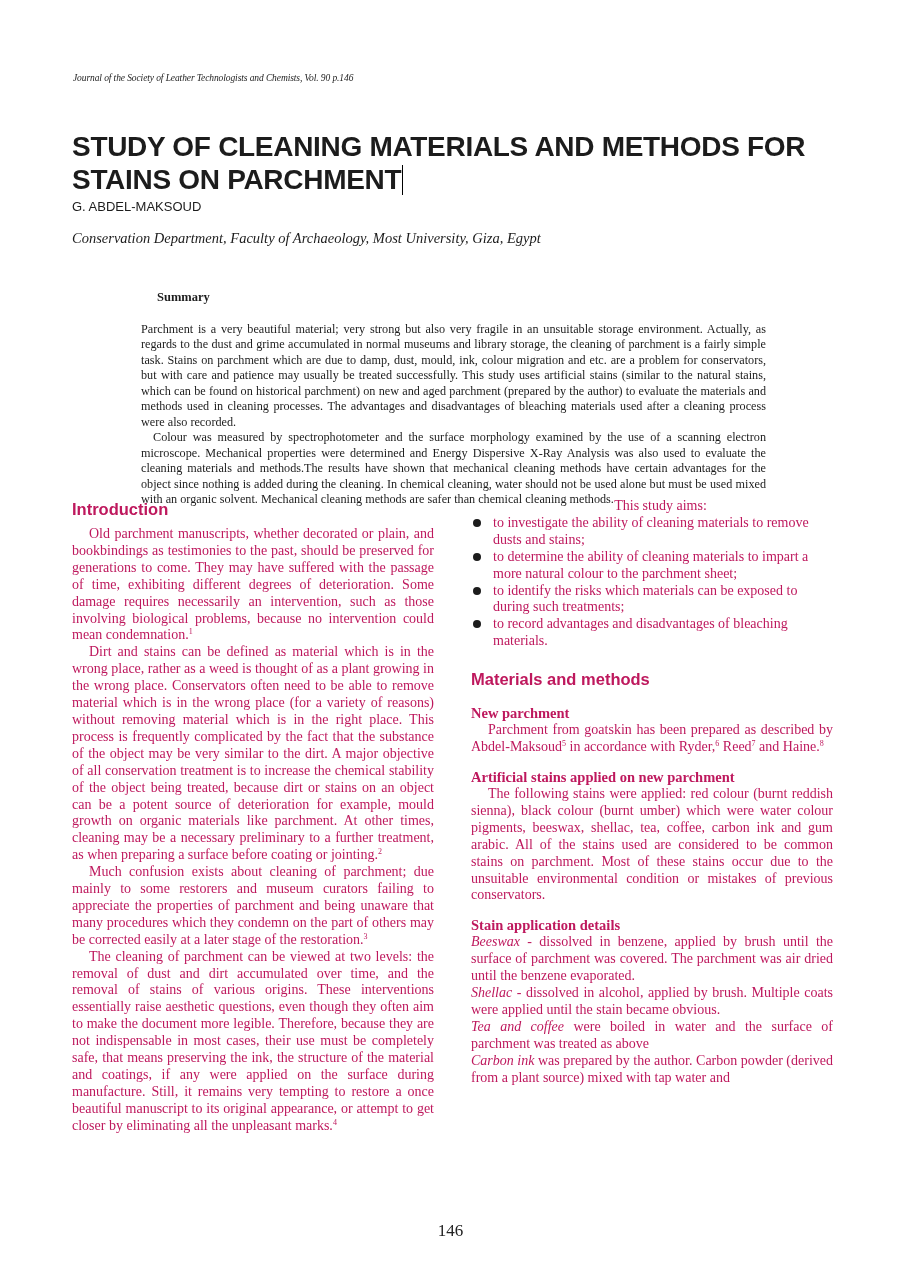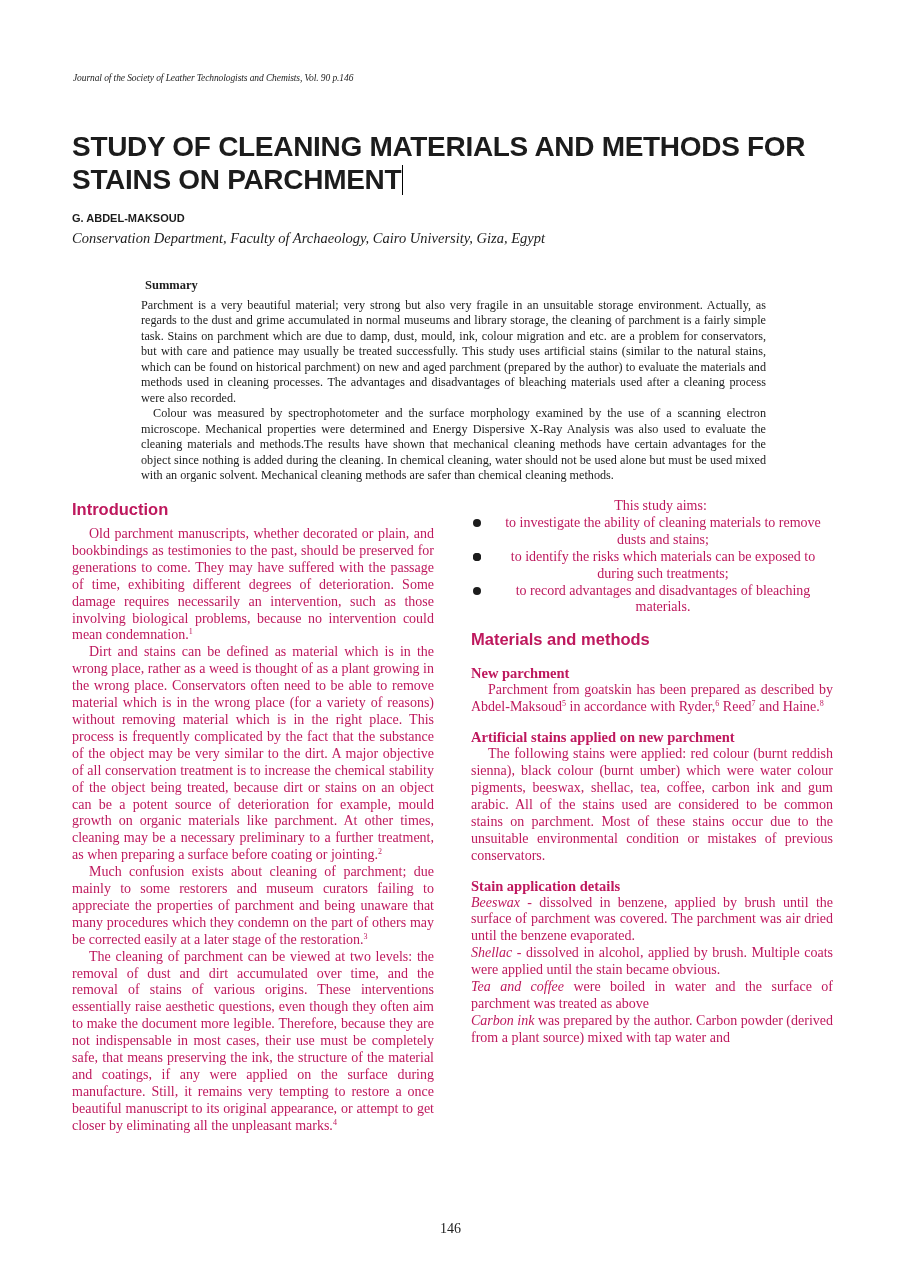--- a/index.html
+++ b/index.html
@@ -1,77 +1,77 @@
 <!DOCTYPE html>
 <html><head>
 <meta charset="utf-8">
 <style>
   html, body { margin: 0; padding: 0; background: #ffffff; }
   body { width: 901px; height: 1282px; position: relative; overflow: hidden; color: #1a1a1a; }
   .page { position: absolute; left: 0; top: 0; width: 901px; height: 1282px; }
   .running-head { position: absolute; left: 73px; top: 73px; font-family: "Liberation Serif", serif; font-style: italic; font-size: 9.5px; color: #222; letter-spacing: -0.1px; }
   .title { position: absolute; left: 72px; top: 130px; width: 780px; font-family: "Liberation Sans", sans-serif; font-weight: bold; font-size: 28px; line-height: 33px; color: #1c1c1c; letter-spacing: -0.3px; margin: 0; }
   .caret { display: inline-block; width: 1px; height: 30px; background: #000; vertical-align: -6px; margin-left: 1px; }
-  .author { position: absolute; left: 72px; top: 212px; font-family: "Liberation Sans", sans-serif; font-weight: bold; font-size: 11px; color: #1c1c1c; }
+  .author { position: absolute; left: 72px; top: 199px; font-family: "Liberation Sans", sans-serif; font-weight: normal; font-size: 13px; color: #1c1c1c; }
   .affil { position: absolute; left: 72px; top: 230px; font-family: "Liberation Serif", serif; font-style: italic; font-size: 14.5px; color: #1c1c1c; }
   .summary { position: absolute; left: 141px; top: 274px; width: 625px; font-family: "Liberation Serif", serif; font-size: 12.2px; line-height: 15.5px; text-align: justify; color: #1c1c1c; }
-  .summary h3 { margin: 4px; font-size: 12.5px; font-weight: bold; line-height: 15.5px; }
+  .summary h3 { margin: 16px; font-size: 12.5px; font-weight: bold; line-height: 15.5px; }
   .summary p { margin: 0; }
   .summary p.indent { text-indent: 12px; }
   .col { position: absolute; width: 362px; font-family: "Liberation Serif", serif; font-size: 14px; line-height: 16.9px; color: #be185d; text-align: justify; }
   .col-left { left: 72px; top: 498px; }
   .col-right { left: 471px; top: 498px; }
   .col h2 { margin: 0 0 6px 0; font-family: "Liberation Sans", sans-serif; font-weight: bold; font-size: 16.5px; line-height: 22px; }
   .col p { margin: 0; }
   .col p.indent { text-indent: 17px; }
   .col h4 { margin: 0; font-family: "Liberation Serif", serif; font-weight: bold; font-size: 14.5px; line-height: 18px; }
   .col em { font-style: italic; }
   sup { font-size: 8px; line-height: 0; vertical-align: 5px; }
   .aims-intro { padding-left: 17px; text-align: center; }
   .aims { list-style: none; margin: 0; padding: 0; }
-  .aims li { position: relative; padding-left: 22px; text-align: center; }
+  .aims li { position: relative; padding-left: 22px; text-align: left; }
   .aims li .bullet { position: absolute; left: 2px; top: 4px; width: 8px; height: 8px; border-radius: 50%; background: #1c1c1c; }
-  .page-number { position: absolute; left: 0; width: 901px; top: 1221px; text-align: center; font-family: "Liberation Serif", serif; font-size: 14px; color: #222; }
+  .page-number { position: absolute; left: 0; width: 901px; top: 1221px; text-align: center; font-family: "Liberation Serif", serif; font-size: 17px; color: #222; }
 </style>
 </head>
 <body>
 
 <div class="page">
 
   <div class="running-head">Journal of the Society of Leather Technologists and Chemists, Vol. 90 p.146</div>
 
   <h1 class="title"><span>STUDY OF CLEANING MATERIALS AND METHODS FOR STAINS ON PARCHMENT</span><span class="caret"></span></h1>
 
   <div class="author">G. ABDEL-MAKSOUD</div>
-  <div class="affil">Conservation Department, Faculty of Archaeology, Cairo University, Giza, Egypt</div>
+  <div class="affil">Conservation Department, Faculty of Archaeology, Most University, Giza, Egypt</div>
 
   <div class="summary">
     <h3>Summary</h3>
     <p>Parchment is a very beautiful material; very strong but also very fragile in an unsuitable storage environment. Actually, as regards to the dust and grime accumulated in normal museums and library storage, the cleaning of parchment is a fairly simple task. Stains on parchment which are due to damp, dust, mould, ink, colour migration and etc. are a problem for conservators, but with care and patience may usually be treated successfully. This study uses artificial stains (similar to the natural stains, which can be found on historical parchment) on new and aged parchment (prepared by the author) to evaluate the materials and methods used in cleaning processes. The advantages and disadvantages of bleaching materials used after a cleaning process were also recorded.</p>
     <p class="indent">Colour was measured by spectrophotometer and the surface morphology examined by the use of a scanning electron microscope. Mechanical properties were determined and Energy Dispersive X-Ray Analysis was also used to evaluate the cleaning materials and methods.The results have shown that mechanical cleaning methods have certain advantages for the object since nothing is added during the cleaning. In chemical cleaning, water should not be used alone but must be used mixed with an organic solvent. Mechanical cleaning methods  are safer than chemical cleaning methods.</p>
   </div>
 
   <div class="col col-left">
     <h2>Introduction</h2>
     <p class="indent"><span>Old parchment manuscripts, whether decorated or plain, and bookbindings as testimonies to the past, should be preserved for generations to come. They may have suffered with the passage of time, exhibiting different degrees of deterioration. Some damage requires necessarily an intervention, such as those involving biological problems, because no intervention could mean condemnation.</span><sup>1</sup></p>
     <p class="indent"><span>Dirt and stains can be defined as material which is in the wrong place, rather as a weed is thought of as a plant growing in the wrong place. Conservators often need to be able to remove material which is in the wrong place (for a variety of reasons) without removing material which is in the right place. This process is frequently complicated by the fact that the substance of the object may be very similar to the dirt. A major objective of all conservation treatment is to increase the chemical stability of the object being treated, because dirt or stains on an object can be a potent source of deterioration for example, mould growth on organic materials like parchment. At other times, cleaning may be a necessary preliminary to a further treatment, as when preparing a surface before coating or jointing.</span><sup>2</sup></p>
     <p class="indent"><span>Much confusion exists about cleaning of parchment; due mainly to some restorers and museum curators failing to appreciate the properties of parchment and being unaware that many procedures which they condemn on the part of others may be corrected easily at a later stage of the restoration.</span><sup>3</sup></p>
     <p class="indent"><span>The cleaning of parchment can be viewed at two levels: the removal of dust and dirt accumulated over time, and the removal of stains of various origins. These interventions essentially raise aesthetic questions, even though they often aim to make the document more legible. Therefore, because they are not indispensable in most cases, their use must be completely safe, that means preserving the ink, the structure of the material and  coatings, if any were applied on the surface during manufacture. Still, it remains very tempting to restore a once beautiful manuscript to its original appearance, or attempt to get closer by eliminating all the unpleasant marks.</span><sup>4</sup></p>
   </div>
 
   <div class="col col-right">
     <p class="aims-intro">This study aims:</p>
     <ul class="aims">
       <li><span class="bullet"></span><span>to investigate the ability of cleaning materials to remove dusts and stains;</span></li>
-      <li><span class="bullet"></span></li>
+      <li><span class="bullet"></span><span>to determine the ability of cleaning materials to impart a more natural colour to the parchment sheet;</span></li>
       <li><span class="bullet"></span><span>to identify the risks which materials can be exposed to during such treatments;</span></li>
       <li><span class="bullet"></span><span>to record advantages and disadvantages of bleaching materials.</span></li>
     </ul>
 
-    <h2 style="margin-top:12px;">Materials and methods</h2>
+    <h2 style="margin-top:18px;">Materials and methods</h2>
 
     <h4 style="margin-top:14px;">New parchment</h4>
     <p class="indent"><span>Parchment from goatskin has been prepared as described by Abdel-Maksoud</span><sup>5</sup><span> in accordance with Ryder,</span><sup>6</sup><span> Reed</span><sup>7</sup><span> and Haine.</span><sup>8</sup></p>
 
     <h4 style="margin-top:12px;">Artificial stains applied on new parchment</h4>
     <p class="indent">The following stains were applied: red colour (burnt reddish sienna), black colour (burnt umber) which were water colour pigments, beeswax, shellac, tea, coffee, carbon ink and gum arabic. All of the stains used are considered to be common stains on parchment. Most of these stains occur due to the unsuitable environmental condition or mistakes of previous conservators.</p>
 
     <h4 style="margin-top:12px;">Stain application details</h4>
     <p><em>Beeswax</em><span> - dissolved in benzene, applied by brush until the surface of parchment was covered. The parchment was air dried until the benzene evaporated.</span></p>
     <p><em>Shellac</em><span> - dissolved in alcohol, applied by brush. Multiple coats were applied until the stain became obvious.</span></p>

